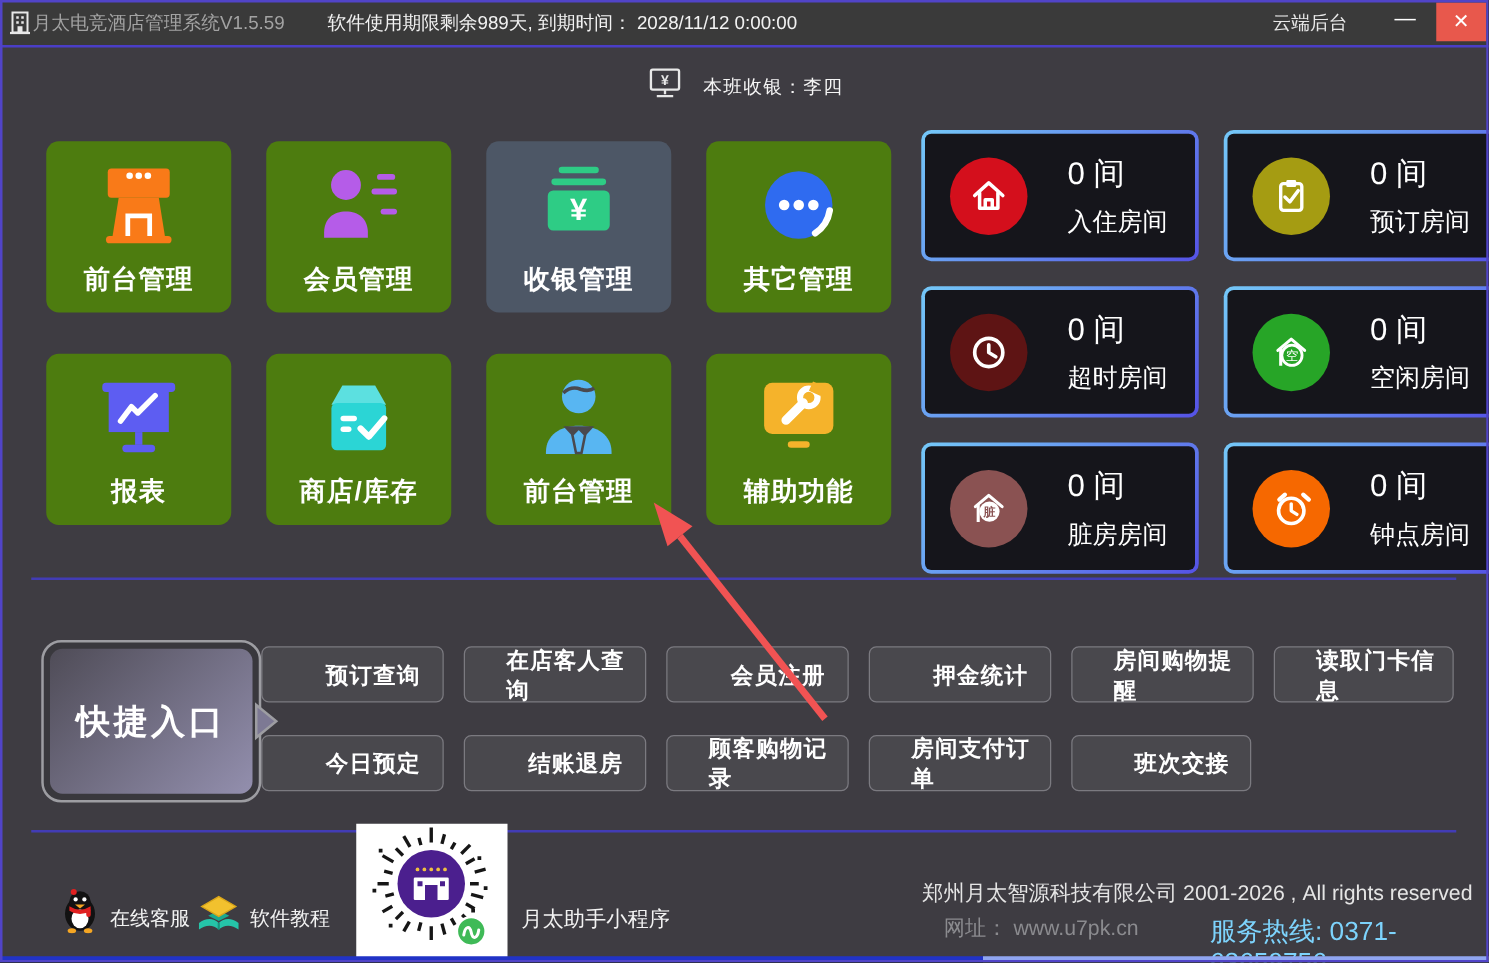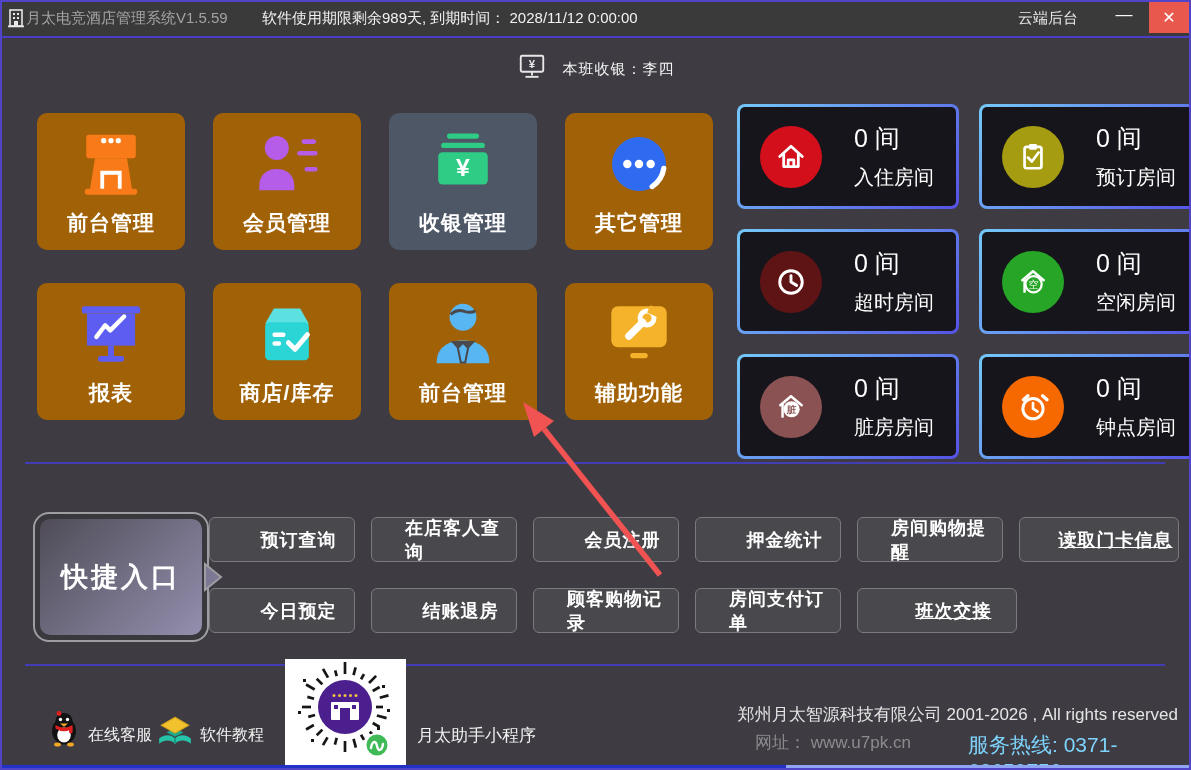--- a/index.html
+++ b/index.html
@@ -17,21 +17,21 @@
   .license{position:absolute;left:262px;top:9px;font-size:15px;color:#f2f2f2;}
   .cloud{position:absolute;left:1018px;top:9px;font-size:15px;color:#e8e8e8;cursor:pointer;}
   .min-btn{position:absolute;left:1105px;top:0;width:38px;height:34px;text-align:center;line-height:30px;font-size:17px;color:#fff;cursor:pointer;}
   .close-btn{position:absolute;left:1149px;top:2px;width:40px;height:31px;background:#e8584c;color:#fff;
     text-align:center;line-height:31px;font-size:16px;cursor:pointer;}
   
   .cashier{position:absolute;left:0;top:52px;width:100%;display:flex;justify-content:center;align-items:center;gap:16px;}
   .cashier-text{font-size:15px;color:#f5f5f5;letter-spacing:1px;}
   
   .tiles{position:absolute;left:37px;top:113px;display:grid;grid-template-columns:repeat(4,148px);grid-auto-rows:137px;column-gap:28px;row-gap:33px;}
-  .tile{background:#a16207;border-radius:10px;display:flex;flex-direction:column;align-items:center;cursor:pointer;}
+  .tile{background:#4d7c0f;border-radius:10px;display:flex;flex-direction:column;align-items:center;cursor:pointer;}
   .tile.alt{background:#4d5766;}
   .tile .ico{flex:1;display:flex;align-items:center;justify-content:center;padding-top:6px;}
   .tile-label{font-size:21px;font-weight:bold;letter-spacing:1px;margin-bottom:13px;}
   
   .status-grid{position:absolute;left:737px;top:104px;display:grid;grid-template-columns:repeat(2,222px);grid-auto-rows:105px;column-gap:5px;row-gap:5px;gap:20px;}
   .status-outer{background:linear-gradient(135deg,#74c8f8,#5552e6);border-radius:8px;padding:3px;cursor:pointer;}
   .status-inner{background:#15151b;border-radius:5px;height:99px;display:flex;align-items:center;}
   .badge{width:62px;height:62px;border-radius:50%;margin-left:20px;flex:0 0 auto;display:flex;align-items:center;justify-content:center;}
   .b-red{background:#d40f1c;} .b-olive{background:#a59c12;} .b-maroon{background:#5e1414;}
   .b-green{background:#27a527;} .b-rosy{background:#8a5252;} .b-orange{background:#f66800;}
@@ -45,21 +45,21 @@
     background:#39383d;padding:5px;box-sizing:content-box;cursor:pointer;z-index:5;}
   .qe-fill{width:100%;height:100%;border-radius:10px;background:linear-gradient(135deg,#4f4c57,#938fae);
     display:flex;align-items:center;justify-content:center;}
   .qe-label{font-size:27px;font-weight:bold;letter-spacing:3px;}
   .qe-arrow{position:absolute;right:-17px;top:50%;margin-top:-18px;}
   .qrow{position:absolute;left:209px;display:flex;gap:16px;}
   .qrow1{top:517px;} .qrow2{top:588px;}
   .qbtn{width:146px;height:45px;background:#49484d;border:1px solid #7b7a80;border-radius:6px;
     display:flex;align-items:center;justify-content:center;font-size:18px;font-weight:bold;color:#fff;
     letter-spacing:1px;cursor:pointer;box-sizing:border-box;padding-left:33px;}
-  .qbtn.last{width:160px;text-decoration:underline;}
+  .qbtn.last{width:144px;}
   
   .f-item{position:absolute;font-size:16px;color:#f2f2f2;}
   .qr-box{position:absolute;left:285px;top:659px;width:121px;height:109px;background:#fff;z-index:6;}
   .mp-label{position:absolute;left:417px;top:724px;font-size:17px;color:#f2f2f2;}
   .company{position:absolute;right:13px;top:703px;font-size:17px;color:#e5e5e5;text-align:center;}
   .site{position:absolute;left:755px;top:731px;font-size:17px;color:#8b8b8f;}
   .hotline{position:absolute;left:968px;top:731px;font-size:21px;color:#7dd3fc;}
   .bottom-strip{position:absolute;left:0;bottom:0;width:100%;height:5px;z-index:55;
     background:linear-gradient(90deg,#2133c6 0%,#2133c6 66%,#8fa5f1 66%,#8fa5f1 100%);}
   

